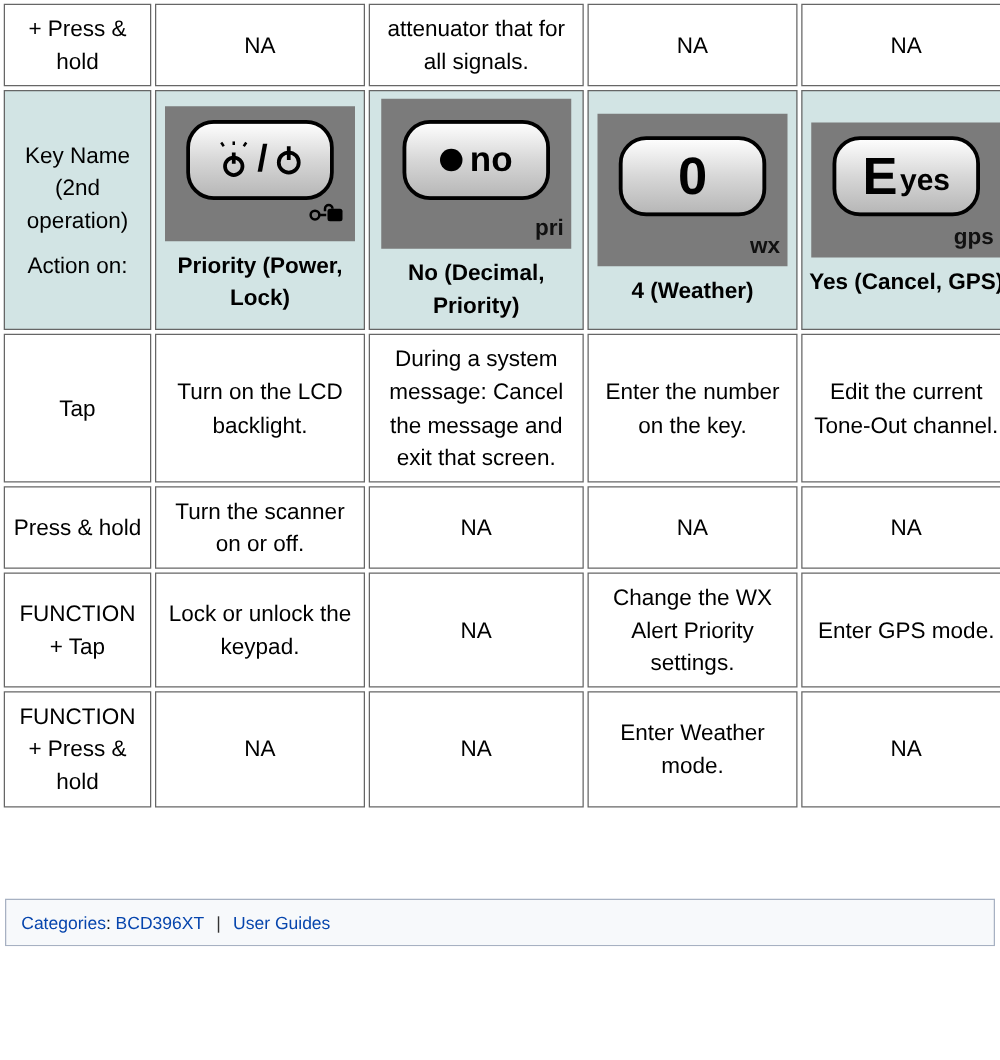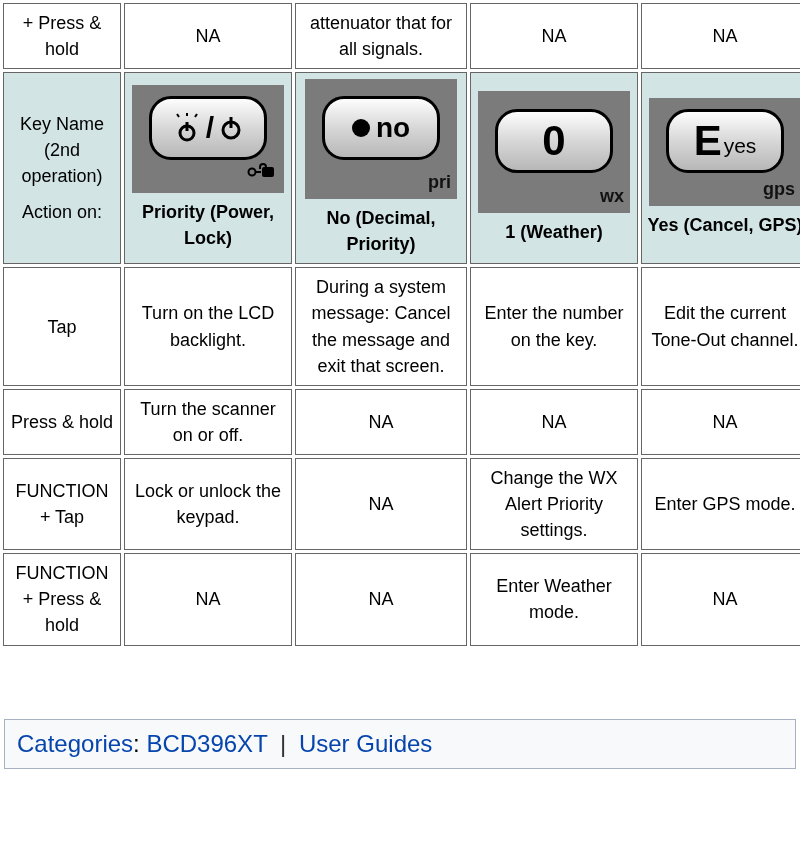--- a/index.html
+++ b/index.html
@@ -69,21 +69,21 @@
     .btn-pill .main-text {
       font-size: 28px;
       font-weight: bold;
       line-height: 1;
       display: flex;
       align-items: center;
       gap: 6px;
     }
     .btn-pill .zero { font-size: 42px; }
     .btn-pill .eyes-e { font-size: 42px; }
-    .btn-pill .eyes-rest { font-size: 21px; font-weight: normal; margin-left: -4px; margin-top: 8px;}
+    .btn-pill .eyes-rest { font-size: 24px; font-weight: bold; margin-left: -4px; margin-top: 8px;}
     .sub-label {
       position: absolute;
       right: 6px;
       bottom: 4px;
       color: #111;
       font-size: 18px;
       font-weight: bold;
     }
     .power-icons svg { display: inline-block; vertical-align: middle; }
     .dot-no {
@@ -105,21 +105,21 @@
     .caption {
       font-weight: bold;
     }
     .bold { font-weight: normal; }
 
     .categories-box {
       border: 1px solid #a7b1c2;
       background: #f7f9fb;
       margin: 70px 4px 0 4px;
       padding: 10px 12px;
-      font-size: 24px;
+      font-size: 14px;
     }
     .categories-box a { color: #0645ad; text-decoration: none; }
     .categories-box .sep { color: #333; margin: 0 6px; }
   </style>
 </head>
 <body>
 
 <table>
   <colgroup>
     <col class="c0">
@@ -191,21 +191,21 @@
     <td class="header-cell">
       <div class="key-wrap">
         <div class="key-img" style="height:122px">
           <div class="btn-pill">
             <span class="main-text">
                   <span class="zero">0</span>
                 </span>
           </div>
           <div class="sub-label">wx</div>
         </div>
-        <div class="caption">1 (Weather)</div>
+        <div class="caption">4 (Weather)</div>
       </div>
     </td>
     <td class="header-cell">
       <div class="key-wrap">
         <div class="key-img">
           <div class="btn-pill">
             <span class="main-text">
               <span class="eyes-e">E</span>
                   <span class="eyes-rest">yes</span>
             </span>

